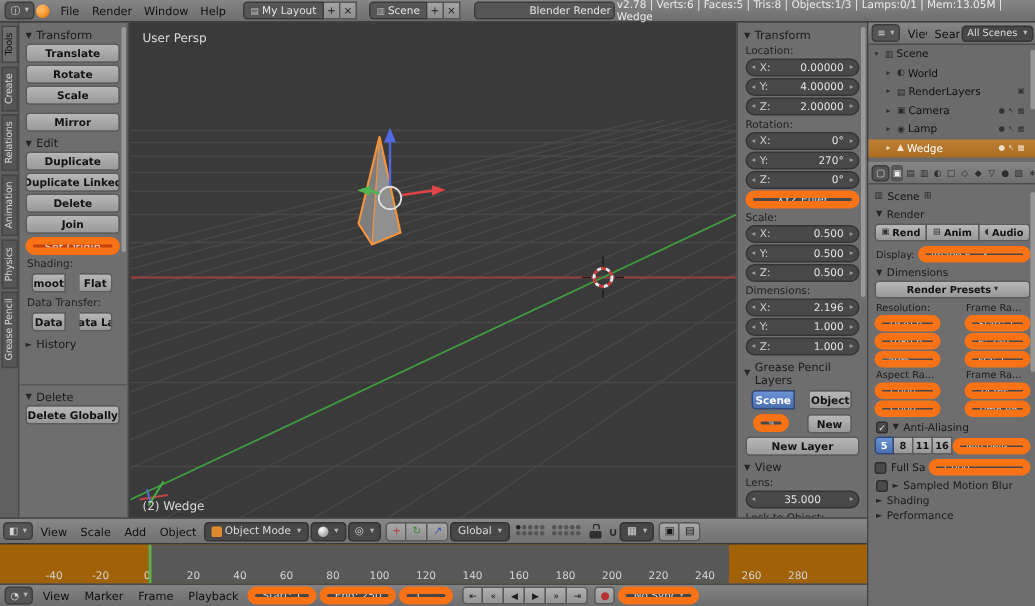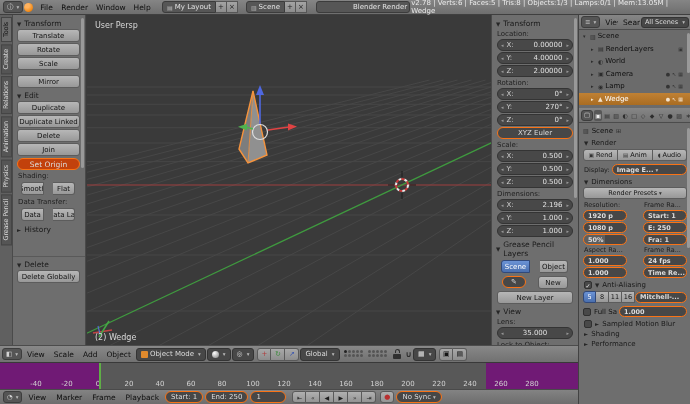--- a/index.html
+++ b/index.html
@@ -3,22 +3,22 @@
 <meta charset="utf-8">
 <style>
 *{margin:0;padding:0;box-sizing:border-box;}
 html,body{width:690px;height:404px;overflow:hidden;}
 body{font-family:"DejaVu Sans","Liberation Sans",sans-serif;font-size:7.5px;color:#151515;background:#5f5f5f;position:relative;}
 .btn,.ndd,.nfld,.idpill,.hmenu{white-space:nowrap;overflow:hidden;}
 .hmenu{padding:0 4px;color:#0f0f0f;}
 .etype{display:inline-flex;align-items:center;gap:1px;background:#555;border:1px solid #3d3d3d;border-radius:3px;color:#d4d4d4;font-size:6.5px;padding:1px 3px;height:12px;}
 .dcar{font-size:5.5px;color:#b9b9b9;margin-left:2px;}
 .tri{font-size:5.5px;color:#262626;}
-.btn{display:flex;align-items:center;justify-content:center;height:13px;background:linear-gradient(#b7b7b7,#989898);border:1px solid #5c5c5c;border-radius:3px;color:#131313;}
-.ndd{display:flex;align-items:center;height:12px;background:#474747;border:1px solid #f97316;border-radius:7px;color:#dcdcdc;padding:0 5px;}
+.btn{display:flex;align-items:center;justify-content:center;height:13px;background:linear-gradient(#b7b7b7,#989898);border:1px solid #5c5c5c;border-radius:3px;color:#131313;font-weight:bold;}
+.ndd{display:flex;align-items:center;height:12px;background:#474747;border:5px solid #f97316;border-radius:7px;color:#dcdcdc;padding:0 5px;}
 .cbox{width:8px;height:8px;flex:none;background:#494949;border:1px solid #303030;border-radius:2px;color:#ececec;font-size:6px;line-height:7px;text-align:center;}
 .chkrow{display:flex;align-items:center;gap:3px;color:#141414;}
 .phead{display:flex;align-items:center;gap:3px;margin:3px 2px 1px 4px;color:#1a1a1a;}
 .plabel{margin:2px 2px 0 5px;color:#1f1f1f;font-size:7px;}
 .vscroll{position:absolute;width:3px;background:#999;border-radius:2px;}
 
 
 #top-header{position:absolute;left:0;top:0;width:690px;height:15px;background:linear-gradient(#858585,#6e6e6e);border-bottom:1px solid #3f3f3f;display:flex;align-items:center;padding:0 3px;gap:1px;z-index:6;}
 .grp{display:flex;align-items:center;margin-left:7px;}
 .idpill{display:flex;align-items:center;gap:2px;height:12px;background:#565656;border:1px solid #3c3c3c;border-radius:3px 0 0 3px;color:#e3e3e3;padding:0 4px;font-size:7px;}
@@ -91,21 +91,21 @@
 .orow.sel .oic,.orow.sel .tgl,.orow.sel .otri{color:#f4e3cd;}
 
 #props{position:absolute;top:93px;left:0;width:112px;height:296px;background:#6e6e6e;}
 .pbar{height:15px;background:linear-gradient(#868686,#707070);border-bottom:1px solid #4c4c4c;display:flex;align-items:center;gap:1px;padding:0 2px;}
 .pic{width:8px;height:11px;display:flex;align-items:center;justify-content:center;font-size:6px;color:#2d2d2d;border-radius:2px;flex:none;}
 .pic.active{background:#575757;color:#ececec;}
 .pcontent{padding:1px 4px;font-size:7px;}
 .crumb{display:flex;align-items:center;gap:3px;height:13px;color:#111;}
 .crumb .cic{font-size:6px;color:#2b2b2b;}
 #props .phead{margin:2px 0 1px 1px;}
-#props .ndd{height:11px;margin:1px 0;padding:0 4px;font-size:6.5px;border-radius:6px;font-weight:bold;}
+#props .ndd{height:11px;margin:1px 0;padding:0 4px;font-size:6.5px;border-radius:6px;}
 #props .btn{height:12px;margin:1px 0;font-size:6.5px;}
 .seg3{display:flex;margin:1px 0;}
 .seg3 .btn{flex:1;margin:0;border-radius:0;gap:2px;}
 .seg3 .btn:first-child{border-radius:3px 0 0 3px;}
 .seg3 .btn:last-child{border-radius:0 3px 3px 0;}
 .seg3 .btn+.btn{border-left:none;}
 .bic{font-size:5.5px;color:#333;}
 .drow{display:flex;align-items:center;gap:2px;margin:1px 0;}
 .drow .slbl{flex:none;}
 .drow .grow{flex:1;}
@@ -113,21 +113,21 @@
 .cols{display:flex;gap:16px;}
 .col{flex:1;min-width:0;}
 .ndd.half{background:linear-gradient(90deg,#5f5f5f 50%,#474747 50%);}
 .aarow{display:flex;gap:0;margin:1px 0;align-items:center;}
 .aarow .btn{width:13px;flex:none;margin:0;border-radius:0;}
 .aarow .btn:first-child{border-radius:3px 0 0 3px;}
 .aarow .btn+.btn{border-left:none;}
 .aarow .ndd{flex:1;margin:0 0 0 2px;min-width:0;}
 
 
-#timeline{position:absolute;left:0;top:362px;width:578px;height:27px;background:#701a75;border-top:1px solid #393939;overflow:hidden;}
+#timeline{position:absolute;left:0;top:362px;width:578px;height:27px;background:#a16207;border-top:1px solid #393939;overflow:hidden;}
 #timeline .band{position:absolute;left:99px;top:0;width:387px;height:27px;background:#585858;}
 #timeline .tick{position:absolute;bottom:1px;transform:translateX(-50%);color:#d2d2d2;font-size:7px;}
 #tl-cursor{position:absolute;left:99px;top:0;width:2px;height:27px;background:#5fae46;}
 #tl-footer{position:absolute;left:0;top:389px;width:578px;height:15px;background:linear-gradient(#838383,#6d6d6d);border-top:1px solid #4a4a4a;display:flex;align-items:center;gap:2px;padding:0 3px;}
 #tl-footer .ndd{height:12px;font-size:7px;}
 .transport{display:flex;margin-left:4px;}
 .tbtn{width:14px;height:12px;display:flex;align-items:center;justify-content:center;background:linear-gradient(#b0b0b0,#949494);border:1px solid #5a5a5a;font-size:6px;color:#1d1d1d;flex:none;}
 .transport .tbtn+.tbtn{border-left:none;}
 .transport .tbtn:first-child{border-radius:3px 0 0 3px;}
 .transport .tbtn:last-child{border-radius:0 3px 3px 0;}
@@ -497,30 +497,30 @@
           <span class="dcar">▾</span>
         </span>
     </div>
     <div class="orow">
       <span class="otri">▾</span>
       <span class="oic">▥</span>
       <span>Scene</span>
     </div>
     <div class="orow child">
       <span class="otri">▸</span>
+      <span class="oic">◐</span>
+      <span>World</span>
+    </div>
+    <div class="orow child">
+      <span class="otri">▸</span>
       <span class="oic">▤</span>
       <span>RenderLayers</span>
       <span class="tgls">
           <span class="tgl">▣</span>
         </span>
-    </div>
-    <div class="orow child">
-      <span class="otri">▸</span>
-      <span class="oic">◐</span>
-      <span>World</span>
     </div>
     <div class="orow child">
       <span class="otri">▸</span>
       <span class="oic">▣</span>
       <span>Camera</span>
       <span class="tgls">
           <span class="tgl">●</span>
           <span class="tgl">↖</span>
           <span class="tgl">▦</span>
         </span>

